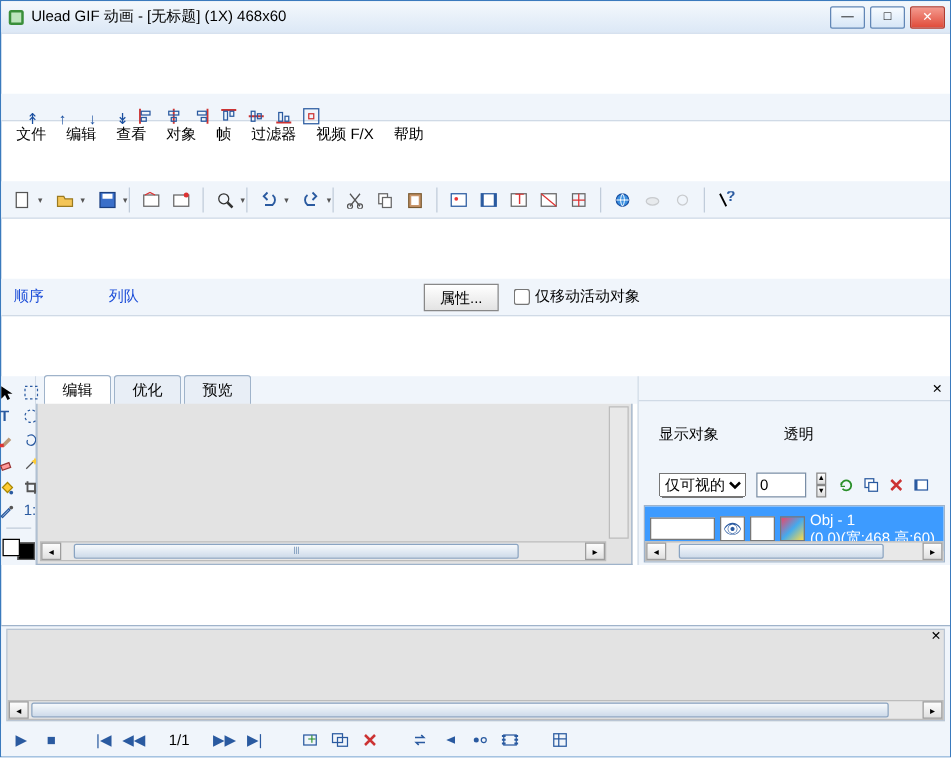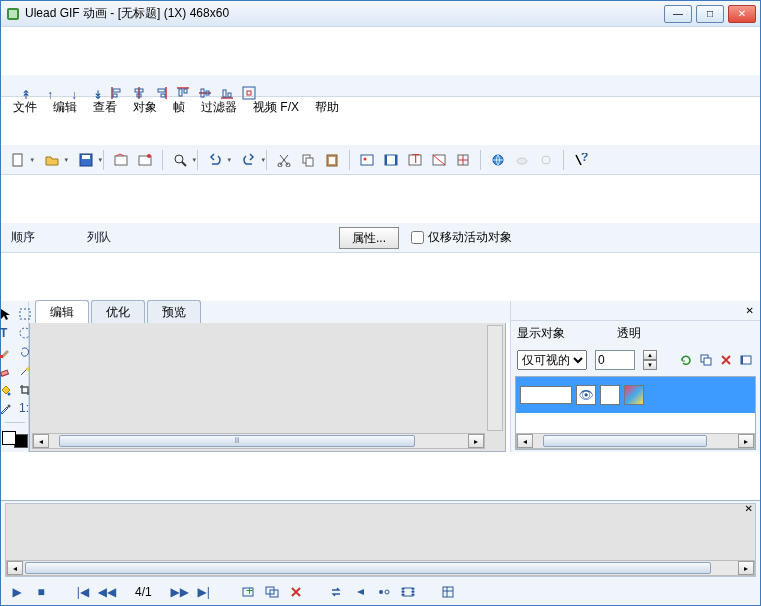--- a/index.html
+++ b/index.html
@@ -12,21 +12,21 @@
 .win-btn { width:28px; height:18px; border:1px solid #6186b6; border-radius:2px; display:flex; align-items:center; justify-content:center; font-size:10px; cursor:pointer; background:linear-gradient(#f7fbff,#d6e6f7); }
 .win-btn.close { background:linear-gradient(#f49a8e,#e04b3a); color:#fff; border-color:#b23a2d; }
 .menubar { background:#f0f5fb; height:22px; display:flex; align-items:center; padding:0 4px; border-bottom:1px solid #d0dae6; }
 .menubar span { padding:2px 8px; cursor:pointer;margin-top:44px; }
 .toolbar { background:#f0f5fb; height:30px; display:flex; align-items:center; padding:2px 6px; gap:2px; border-bottom:1px solid #d0dae6; }
 .tb-btn { width:22px; height:22px; display:flex; align-items:center; justify-content:center; cursor:pointer; border:1px solid transparent; position:relative; }
 .tb-btn.drop::after { content:"▾"; font-size:7px; color:#555; position:absolute; right:-6px; }
 .sep { width:1px; height:20px; background:#c0ccda; margin:0 4px; }
 .secondbar { background:#f0f5fb; height:30px; display:flex; align-items:center; padding:0 10px; gap:12px; border-bottom:1px solid #d0dae6; }
 .secondbar .group { display:flex; align-items:center; gap:6px; }
-.secondbar .lbl { color:#0f172a; }
+.secondbar .lbl { color:#1d4ed8; }
 .seq-btn { width:18px; height:18px; display:flex; align-items:center; justify-content:center; cursor:pointer; color:#1a4fa0; }
 .btn3d { background:linear-gradient(#fff,#e3e3e3); border:1px solid #888; padding:2px 10px; cursor:pointer; min-width:60px; height:22px; }
 .chk { display:flex; align-items:center; gap:4px; }
 .chk input { width:13px; height:13px; }
 .main { flex:1; display:flex; min-height:0; position:relative; }
 .leftbar { width:28px; background:#f0f5fb; border-right:1px solid #d0dae6; display:flex; flex-direction:column; align-items:center; padding:4px 0; gap:1px; }
 .tool2 { display:flex; gap:2px; }
 .tool2 .tb-btn { width:18px; height:18px; }
 .leftbar .sep-h { height:1px; width:20px; background:#c0ccda; margin:3px 0; }
 .swatch { display:flex; margin-top:4px; position:relative; width:26px; height:20px; }
@@ -39,21 +39,21 @@
 .canvas-wrap { flex:1; background:#e3e3e3; position:relative; border:1px solid #9fb3ca; border-top:none; overflow:hidden; margin:0 4px 0 0; }
 .canvas-area { position:absolute; left:0; top:150px; width:490px; height:64px; background:#fff; border:1px dashed #000; }
 .scroll-h { position:absolute; bottom:2px; left:2px; right:20px; height:16px; background:#e8e8e8; border:1px solid #bcbcbc; display:flex; align-items:center; }
 .scroll-h .arrow { width:16px; height:14px; background:linear-gradient(#fdfdfd,#e0e0e0); border:1px solid #9d9d9d; display:flex; align-items:center; justify-content:center; font-size:8px; cursor:pointer; }
 .scroll-h .track { flex:1; height:14px; position:relative; }
 .scroll-h .thumb { position:absolute; left:10px; width:85%; height:12px; top:1px; background:linear-gradient(#f6f9fc,#cedbea); border:1px solid #8aa4c2; border-radius:2px; }
 .scroll-v { position:absolute; right:2px; top:2px; bottom:20px; width:16px; background:#e8e8e8; border:1px solid #bcbcbc; }
 .right { width:250px; background:#f0f5fb; border-left:1px solid #d0dae6; display:flex; flex-direction:column; }
 .right-hdr { height:20px; display:flex; align-items:center; padding:0 6px; border-bottom:1px solid #d0dae6; }
 .right-hdr .closer { margin-left:auto; cursor:pointer; font-size:10px; }
-.right-row { display:flex; align-items:center; padding:4px 6px; gap:8px; }
+.right-row { display:flex; align-items:center; padding:4px 16px; gap:8px;margin-top:14px; }
 .right-row select { height:20px; font-size:12px; }
 .right-row input[type=text]{ width:40px; height:20px; border:1px solid #7a8ea6; text-align:left; padding:0 2px;}
 .spin { width:14px; height:20px; display:flex; flex-direction:column; }
 .spin div{ flex:1; border:1px solid #888; background:linear-gradient(#fff,#ddd); font-size:6px; display:flex; align-items:center; justify-content:center; cursor:pointer; }
 .icon-row { display:flex; gap:4px; margin-left:auto; }
 .obj-list { flex:1; background:#fff; border:1px solid #9fb3ca; margin:2px 4px; overflow:hidden; position:relative; }
 .obj-item { background:#3d9bff; color:#fff; display:flex; align-items:center; height:36px; padding:0 4px; gap:4px; font-family:"Courier New",monospace; font-size:11px; }
 .obj-item .thumb-box{ width:52px; height:18px; background:#fff; border:1px solid #777; }
 .obj-item .eye { width:20px; height:20px; background:#fff; border:1px solid #777; display:flex; align-items:center; justify-content:center; color:#2a5aa0; }
 .obj-item .sq { width:20px; height:20px; background:#fff; border:1px solid #777; }
@@ -449,20 +449,24 @@
               </svg>
             </div>
         </div>
       </div>
       <div class="obj-list">
         <div class="obj-item">
           <div class="thumb-box"></div>
           <div class="eye">👁</div>
           <div class="sq"></div>
           <div class="grad"></div>
+          <div class="meta">
+            <div>Obj - 1</div>
+            <div>(0,0)(宽:468,高:60)</div>
+          </div>
         </div>
         <div class="scroll-h" style="bottom:0;left:0;right:0">
           <div class="arrow">◂</div>
           <div class="track">
               <div class="thumb" style="width:80%"></div>
             </div>
           <div class="arrow">▸</div>
         </div>
       </div>
     </div>
@@ -478,21 +482,21 @@
           </div>
         <div class="arrow">▸</div>
       </div>
     </div>
     <div class="tl-ctrl">
       <div class="pc">▶</div>
       <div class="pc">■</div>
       <div style="width:10px"></div>
       <div class="pc">|◀</div>
       <div class="pc">◀◀</div>
-      <span style="margin:0 12px">4/1</span>
+      <span style="margin:0 12px">1/1</span>
       <div class="pc">▶▶</div>
       <div class="pc">▶|</div>
       <div style="width:12px"></div>
       <div class="pc">
           <svg width="14" height="14">
             <rect x="2" y="3" width="10" height="8" fill="none" stroke="#2a5aa0"></rect>
             <text x="5" y="10" font-size="9" fill="#2a8f2a">+</text>
           </svg>
         </div>
       <div class="pc">

